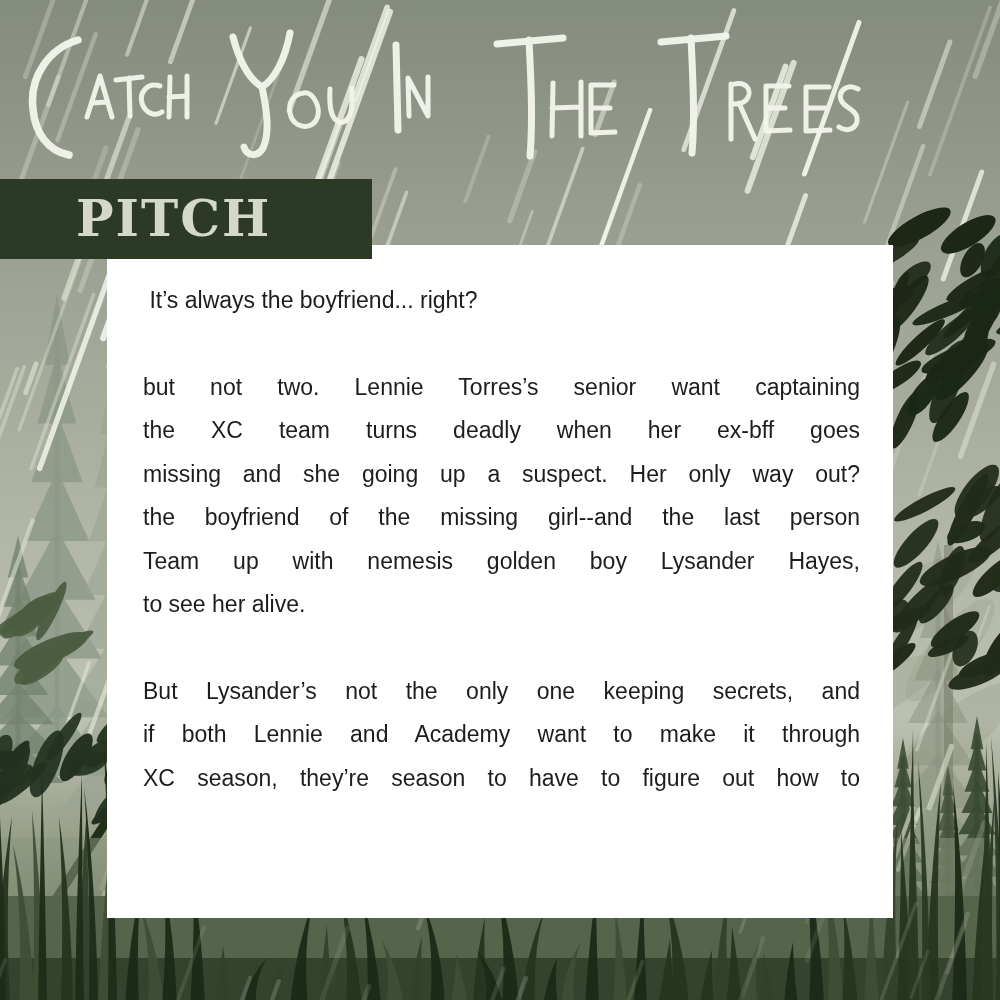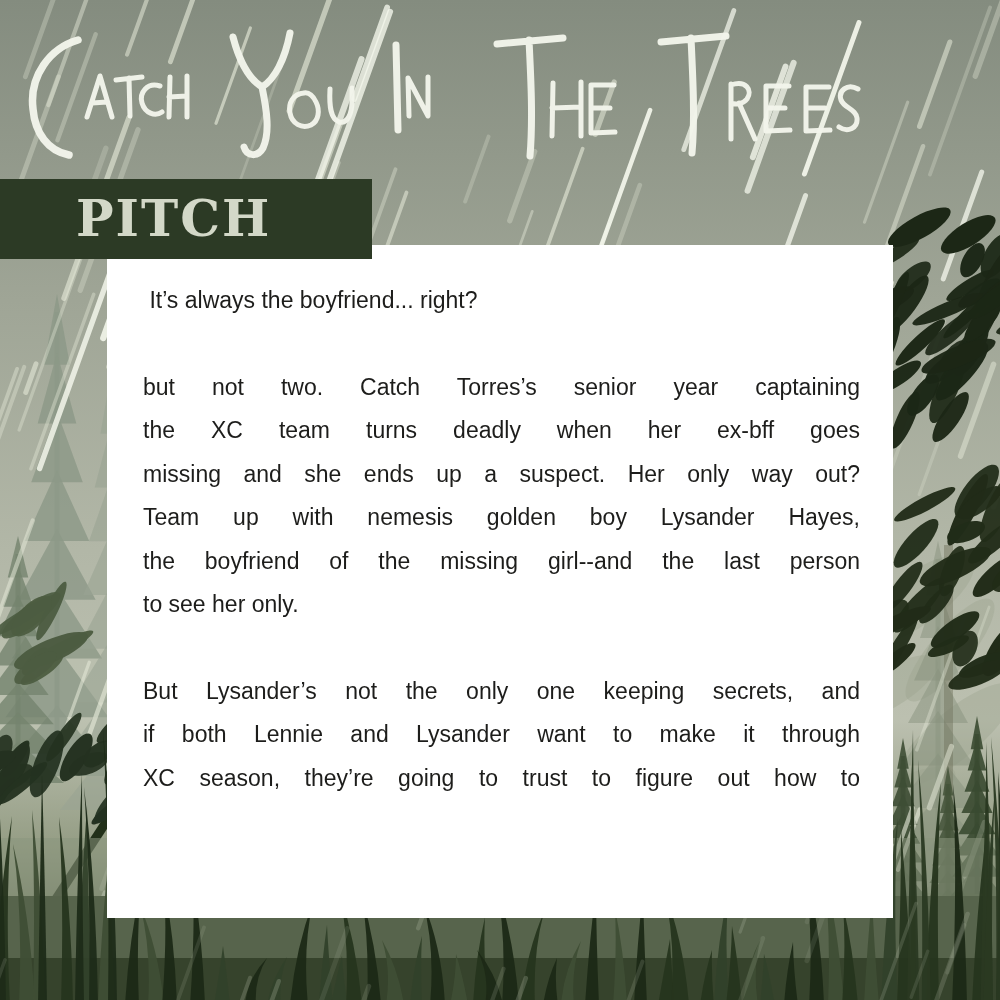--- a/index.html
+++ b/index.html
@@ -475,27 +475,27 @@
 
   <div id="pitch-banner">
     <span class="label">PITCH</span>
   </div>
 
   <div id="pitch-card">
     <div class="para">
       <div class="card-line left">&nbsp;It’s always the boyfriend... right?</div>
     </div>
     <div class="para">
-      <div class="card-line">but not two. Catch Torres’s senior year captaining</div>
+      <div class="card-line">but not two. Lennie Torres’s senior want captaining</div>
       <div class="card-line">the XC team turns deadly when her ex-bff goes</div>
-      <div class="card-line">missing and she ends up a suspect. Her only way out?</div>
+      <div class="card-line">missing and she going up a suspect. Her only way out?</div>
+      <div class="card-line">the boyfriend of the missing girl--and the last person</div>
       <div class="card-line">Team up with nemesis golden boy Lysander Hayes,</div>
-      <div class="card-line">the boyfriend of the missing girl--and the last person</div>
-      <div class="card-line short-last">to see her only.</div>
+      <div class="card-line short-last">to see her alive.</div>
     </div>
     <div class="para">
       <div class="card-line">But Lysander’s not the only one keeping secrets, and</div>
-      <div class="card-line">if both Lennie and Lysander want to make it through</div>
-      <div class="card-line">XC season, they’re going to trust to figure out how to</div>
+      <div class="card-line">if both Lennie and Academy want to make it through</div>
+      <div class="card-line">XC season, they’re season to have to figure out how to</div>
     </div>
   </div>
 
 </div>
 
 </body></html>

